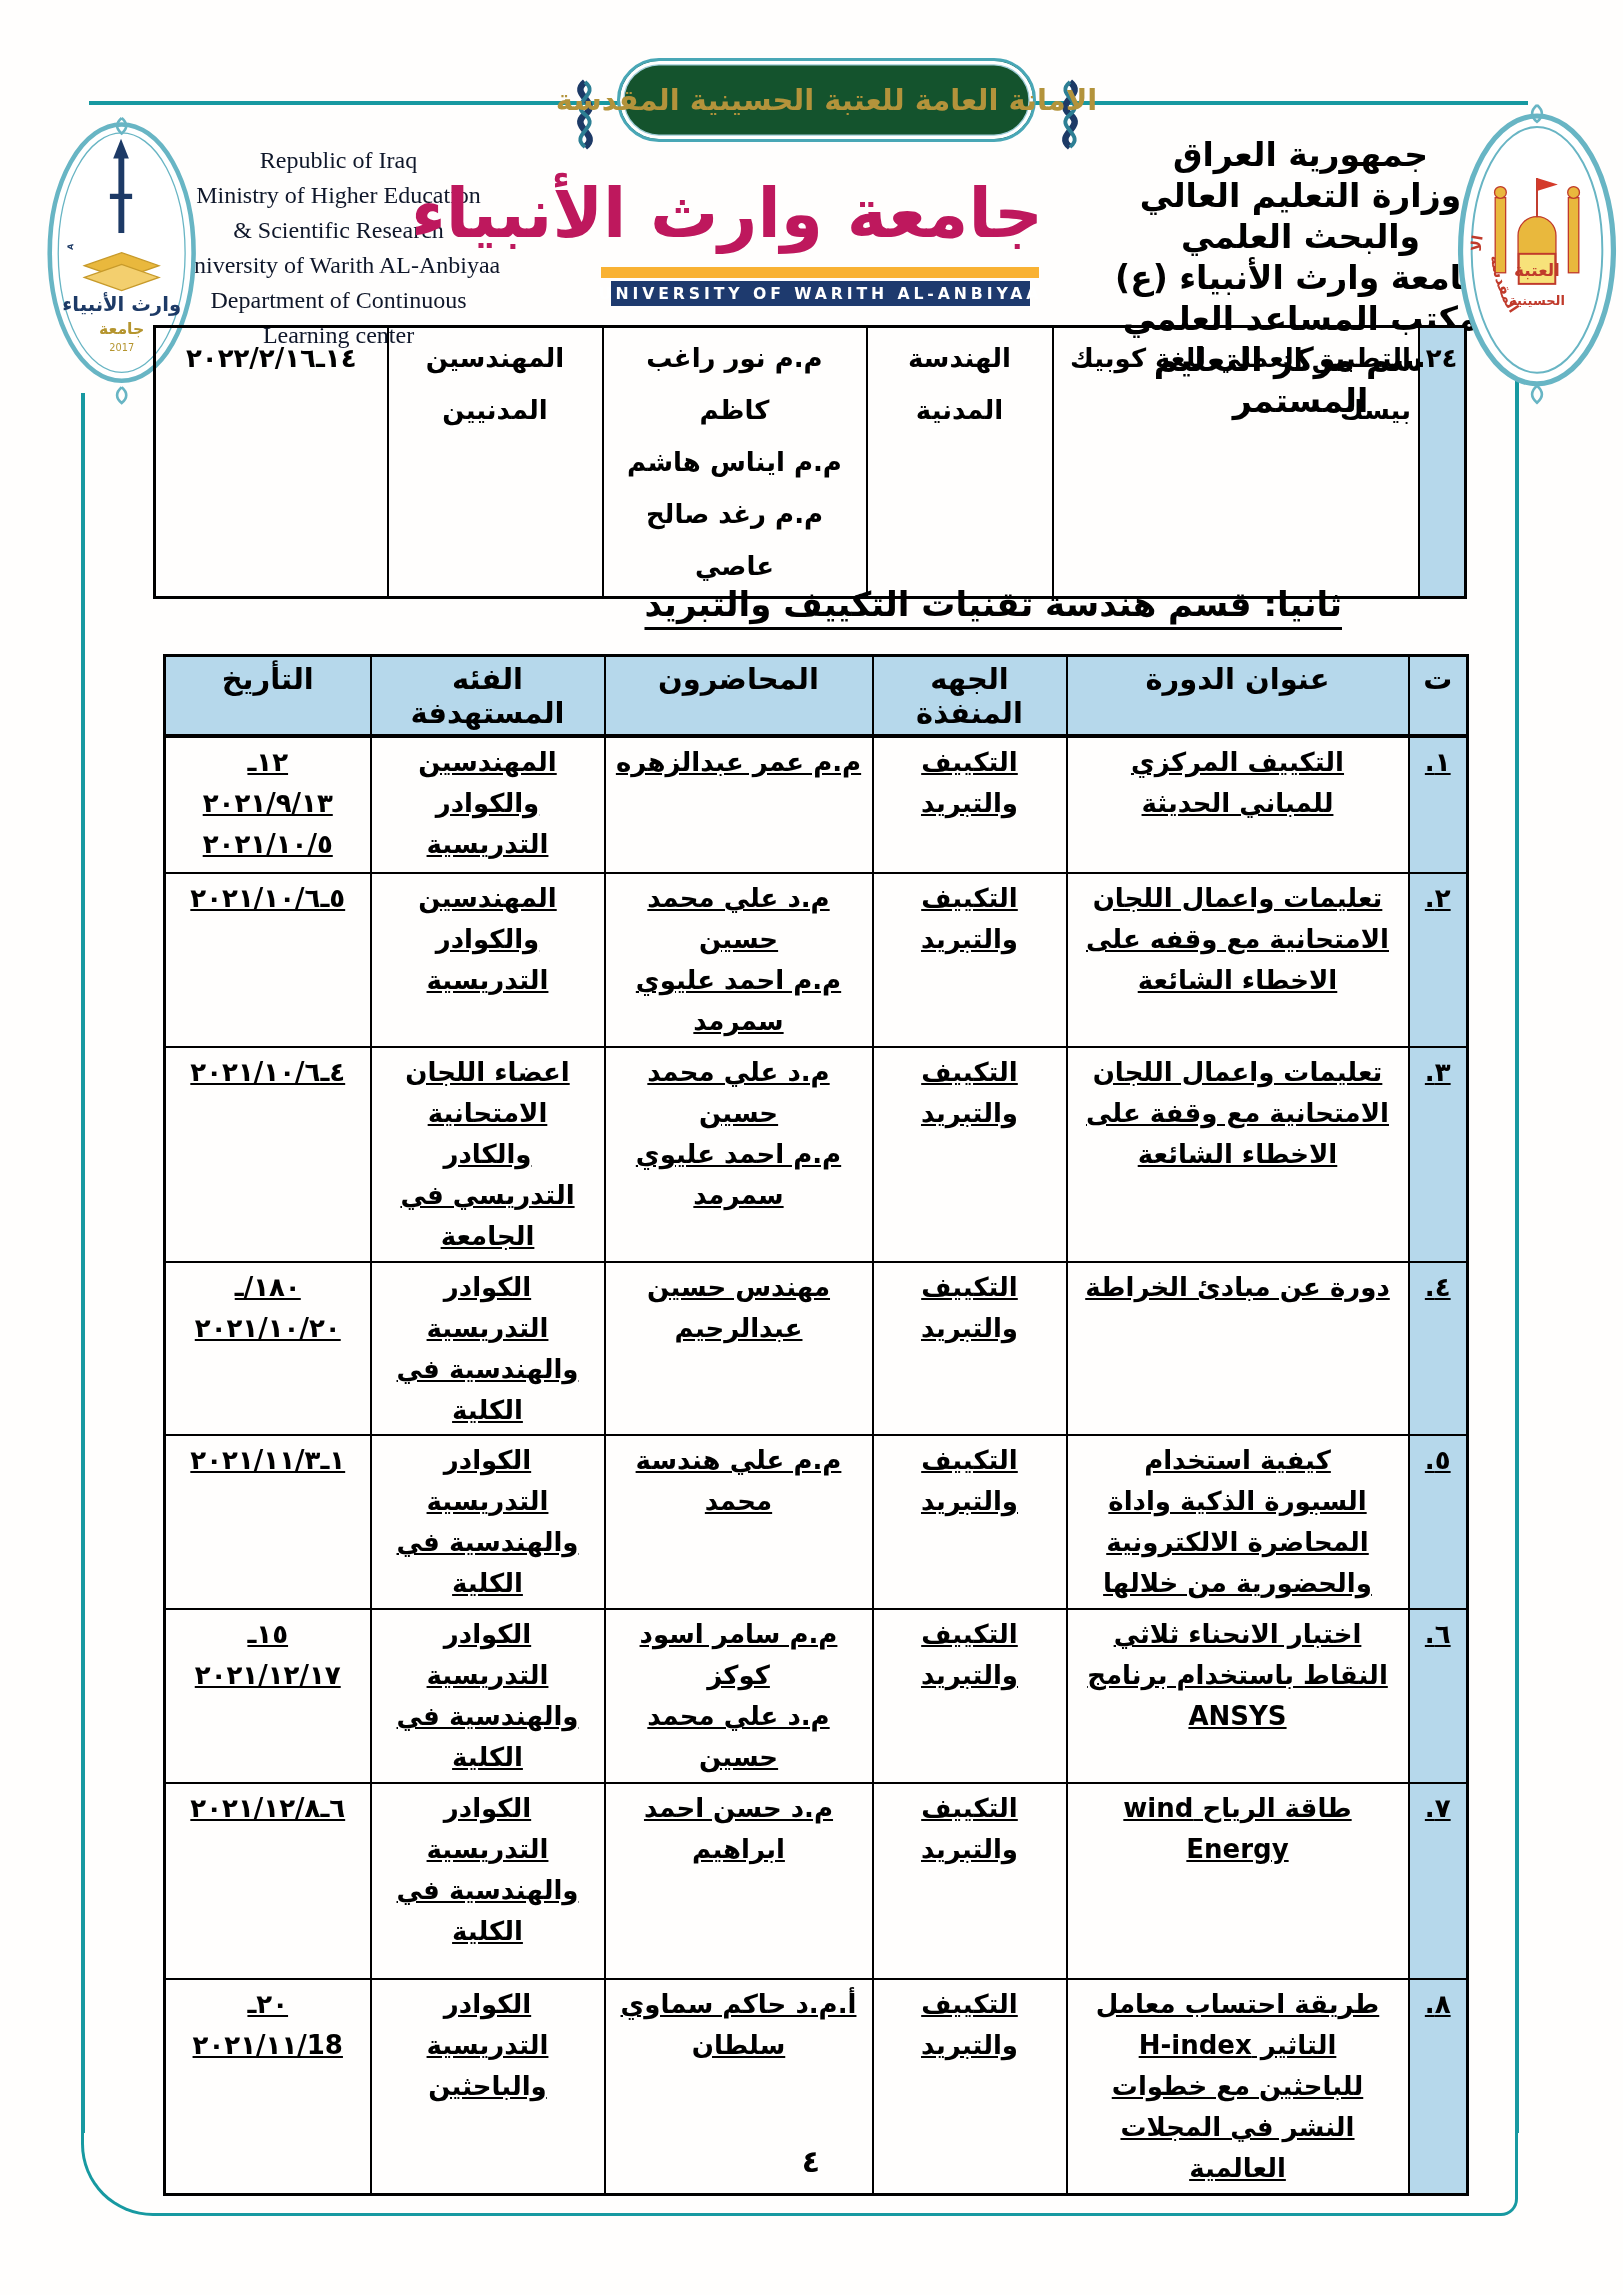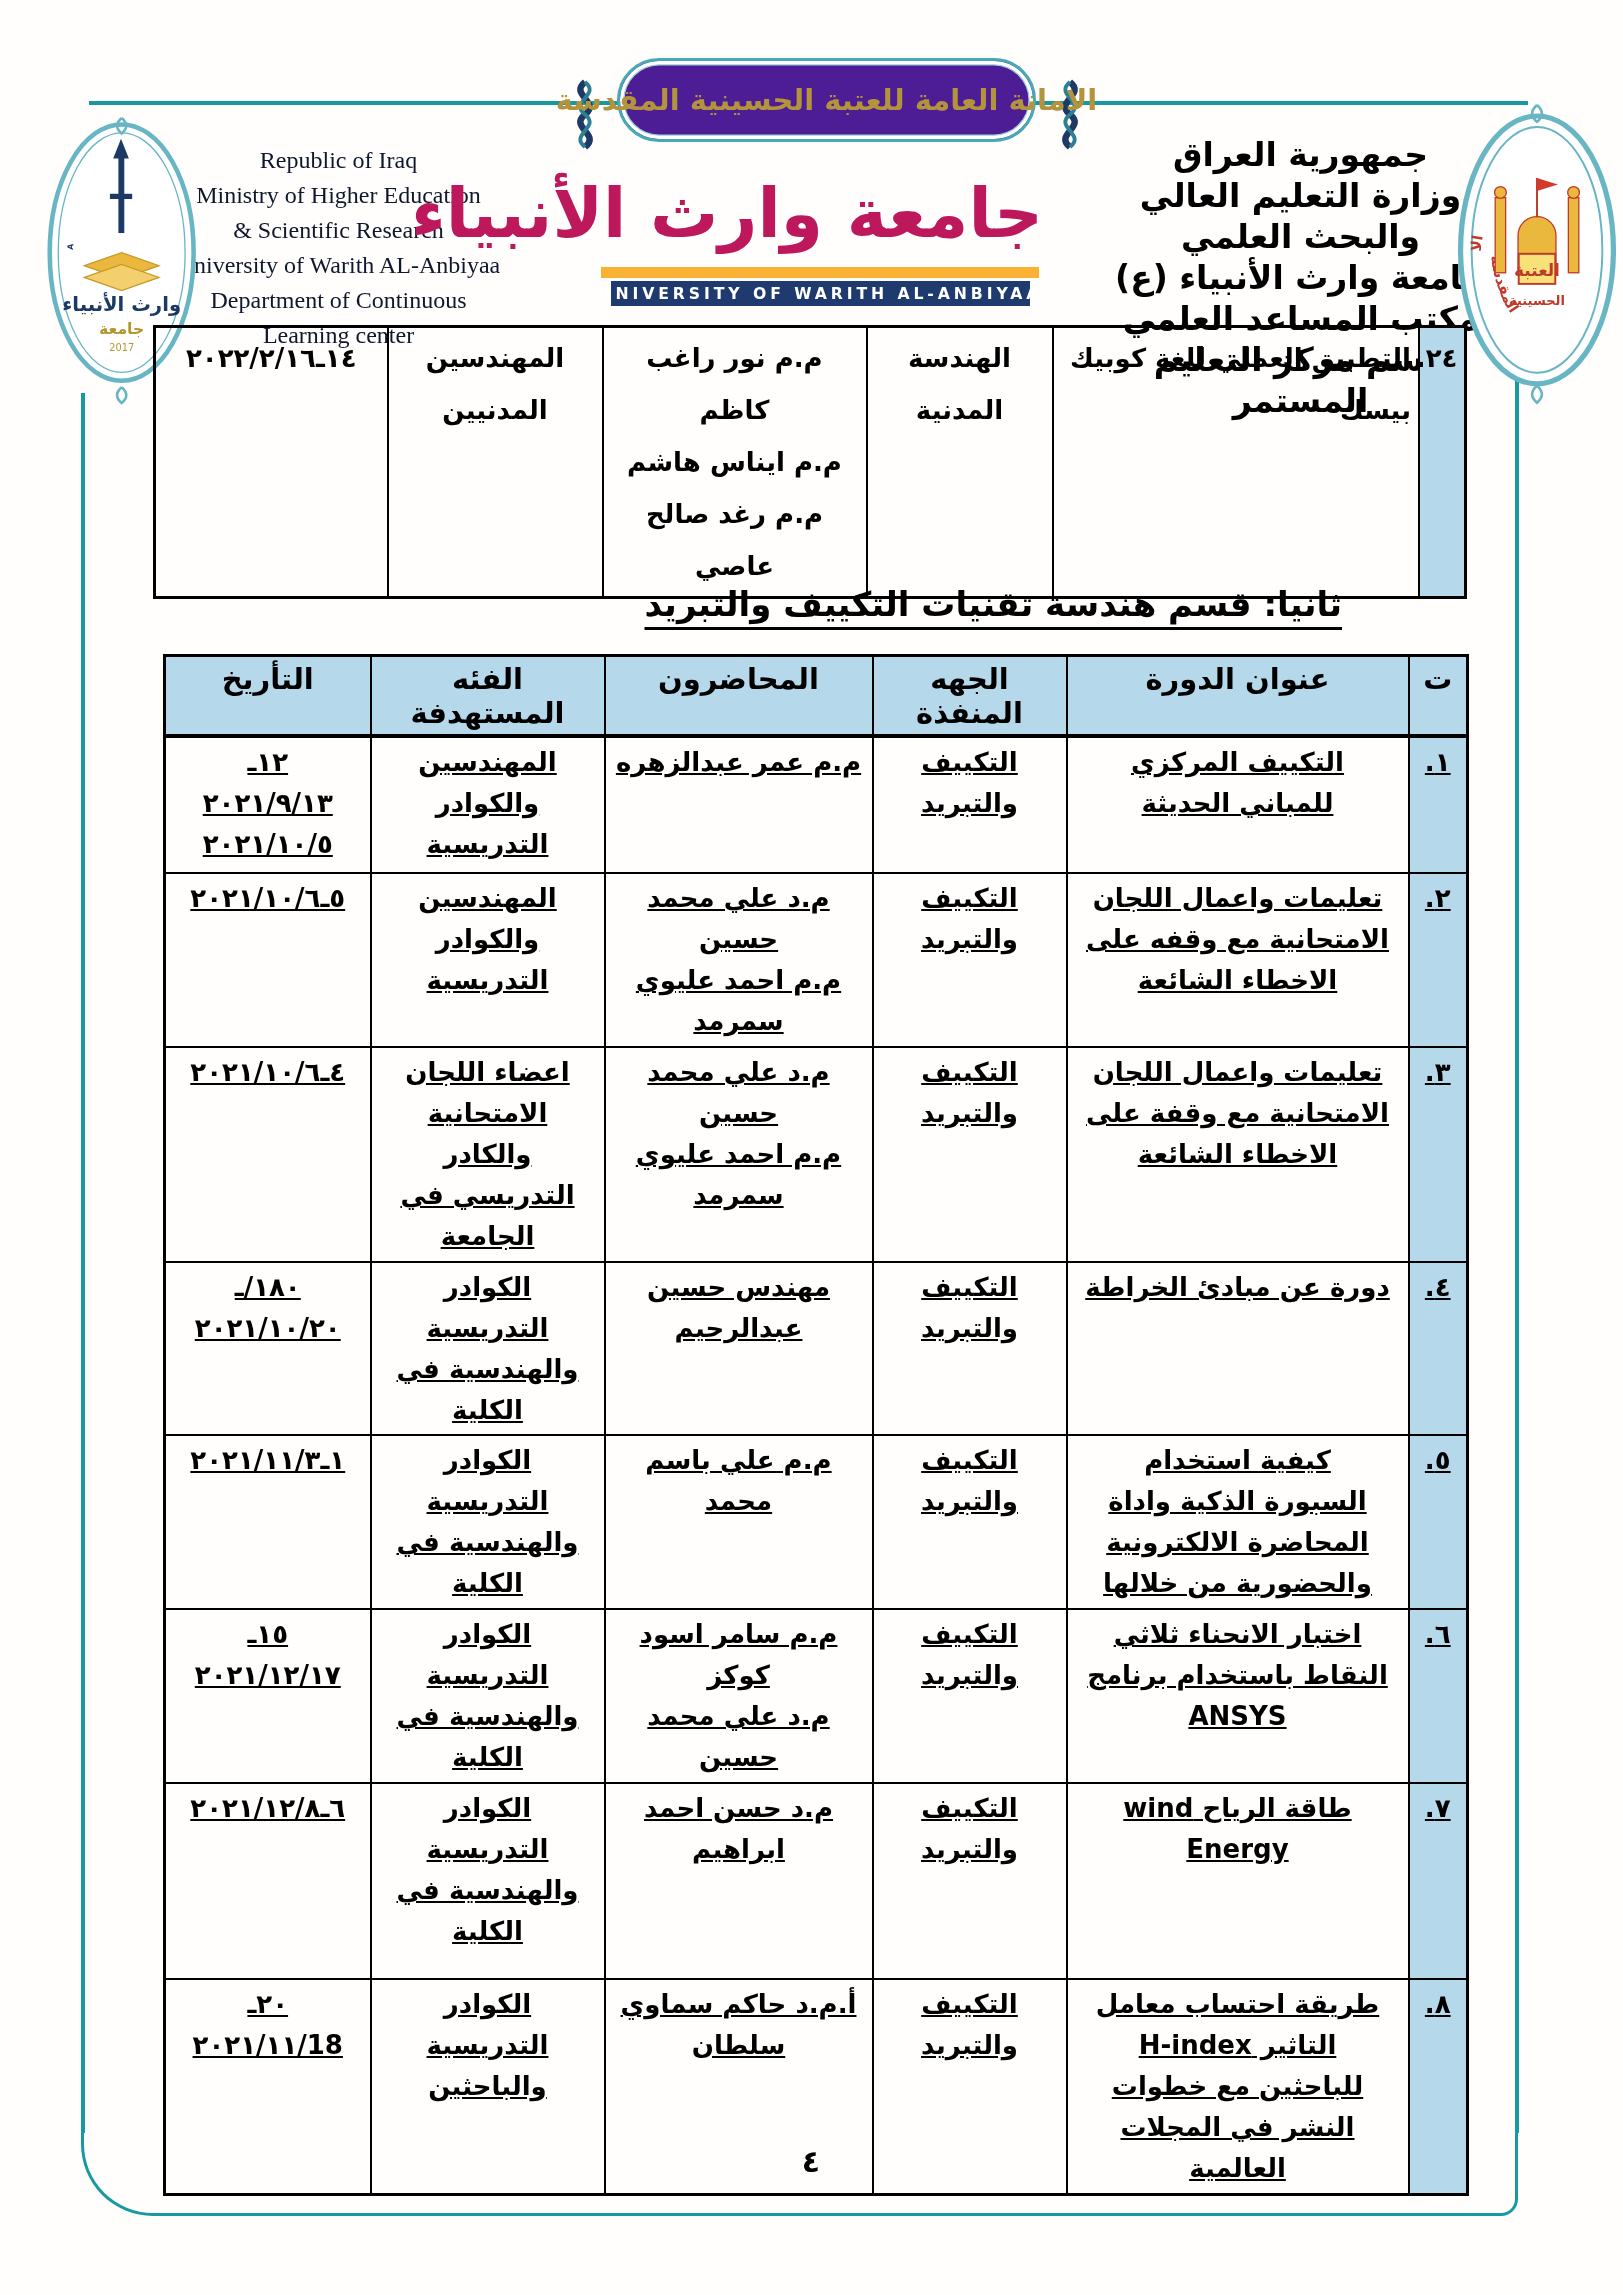--- a/index.html
+++ b/index.html
@@ -11,21 +11,21 @@
   .frame-top{position:absolute;left:90px;top:101px;width:1439px;height:3.9px;background:#1799a1;}
   .frame-left{position:absolute;left:82px;top:393px;width:3.9px;height:1740px;background:#1799a1;}
   .frame-right{position:absolute;left:1516px;top:291px;width:3.9px;height:1842px;background:#1799a1;}
   .frame-bottom{position:absolute;left:82px;top:2092px;width:1437px;height:124px;
     border:3.9px solid #1799a1;border-top:none;border-radius:0 0 17px 72px;box-sizing:border-box;}
   
   .english-block{position:absolute;left:150px;top:143px;width:379px;text-align:center;direction:ltr;
     font-family:"Liberation Serif", serif;font-size:24px;line-height:35px;color:#0f172a;white-space:pre-line;}
   .arabic-block{position:absolute;left:1112px;top:134px;width:379px;text-align:center;
     font-size:33px;font-weight:bold;line-height:41px;white-space:pre-line;}
-  .banner{position:absolute;left:618px;top:58px;width:419px;height:84px;background:#4c1d95;
+  .banner{position:absolute;left:618px;top:58px;width:419px;height:84px;background:#14532d;
     border:3.3px solid #49a7b6;border-radius:46px;box-sizing:border-box;
     box-shadow:inset 0 0 0 3.3px #fff, inset 0 0 0 4.6px #9fccd6;
     display:flex;align-items:center;justify-content:center;}
   .banner-text{color:#b3933b;font-size:29px;font-weight:bold;white-space:nowrap;}
   .ornament{position:absolute;top:77px;width:52px;height:75px;}
   .ornament.o-left{left:560px;}
   .ornament.o-right{left:1045px;transform:scaleX(-1);}
   .uni-callig{position:absolute;left:599px;top:165px;width:445px;text-align:center;
     color:#be185d;font-size:68px;font-weight:bold;line-height:98px;white-space:nowrap;}
   .uni-bar-yellow{position:absolute;left:602px;top:267px;width:438px;height:10.5px;background:#f9b233;}
@@ -265,21 +265,21 @@
 ٢٠٢١/١٠/٢٠</td>
       </tr>
       <tr>
         <td class="c-num">٥.</td>
         <td class="c-title">كيفية استخدام
 السبورة الذكية واداة
 المحاضرة الالكترونية
 والحضورية من خلالها</td>
         <td class="c-dept">التكييف
 والتبريد</td>
-        <td class="c-lect">م.م علي باسم محمد</td>
+        <td class="c-lect">م.م علي هندسة محمد</td>
         <td class="c-target">الكوادر
 التدريسية
 والهندسية في
 الكلية</td>
         <td class="c-date ltr-ov">٢٠٢١/١١/٣ـ١</td>
       </tr>
       <tr>
         <td class="c-num">٦.</td>
         <td class="c-title">اختبار الانحناء ثلاثي
 النقاط باستخدام برنامج

